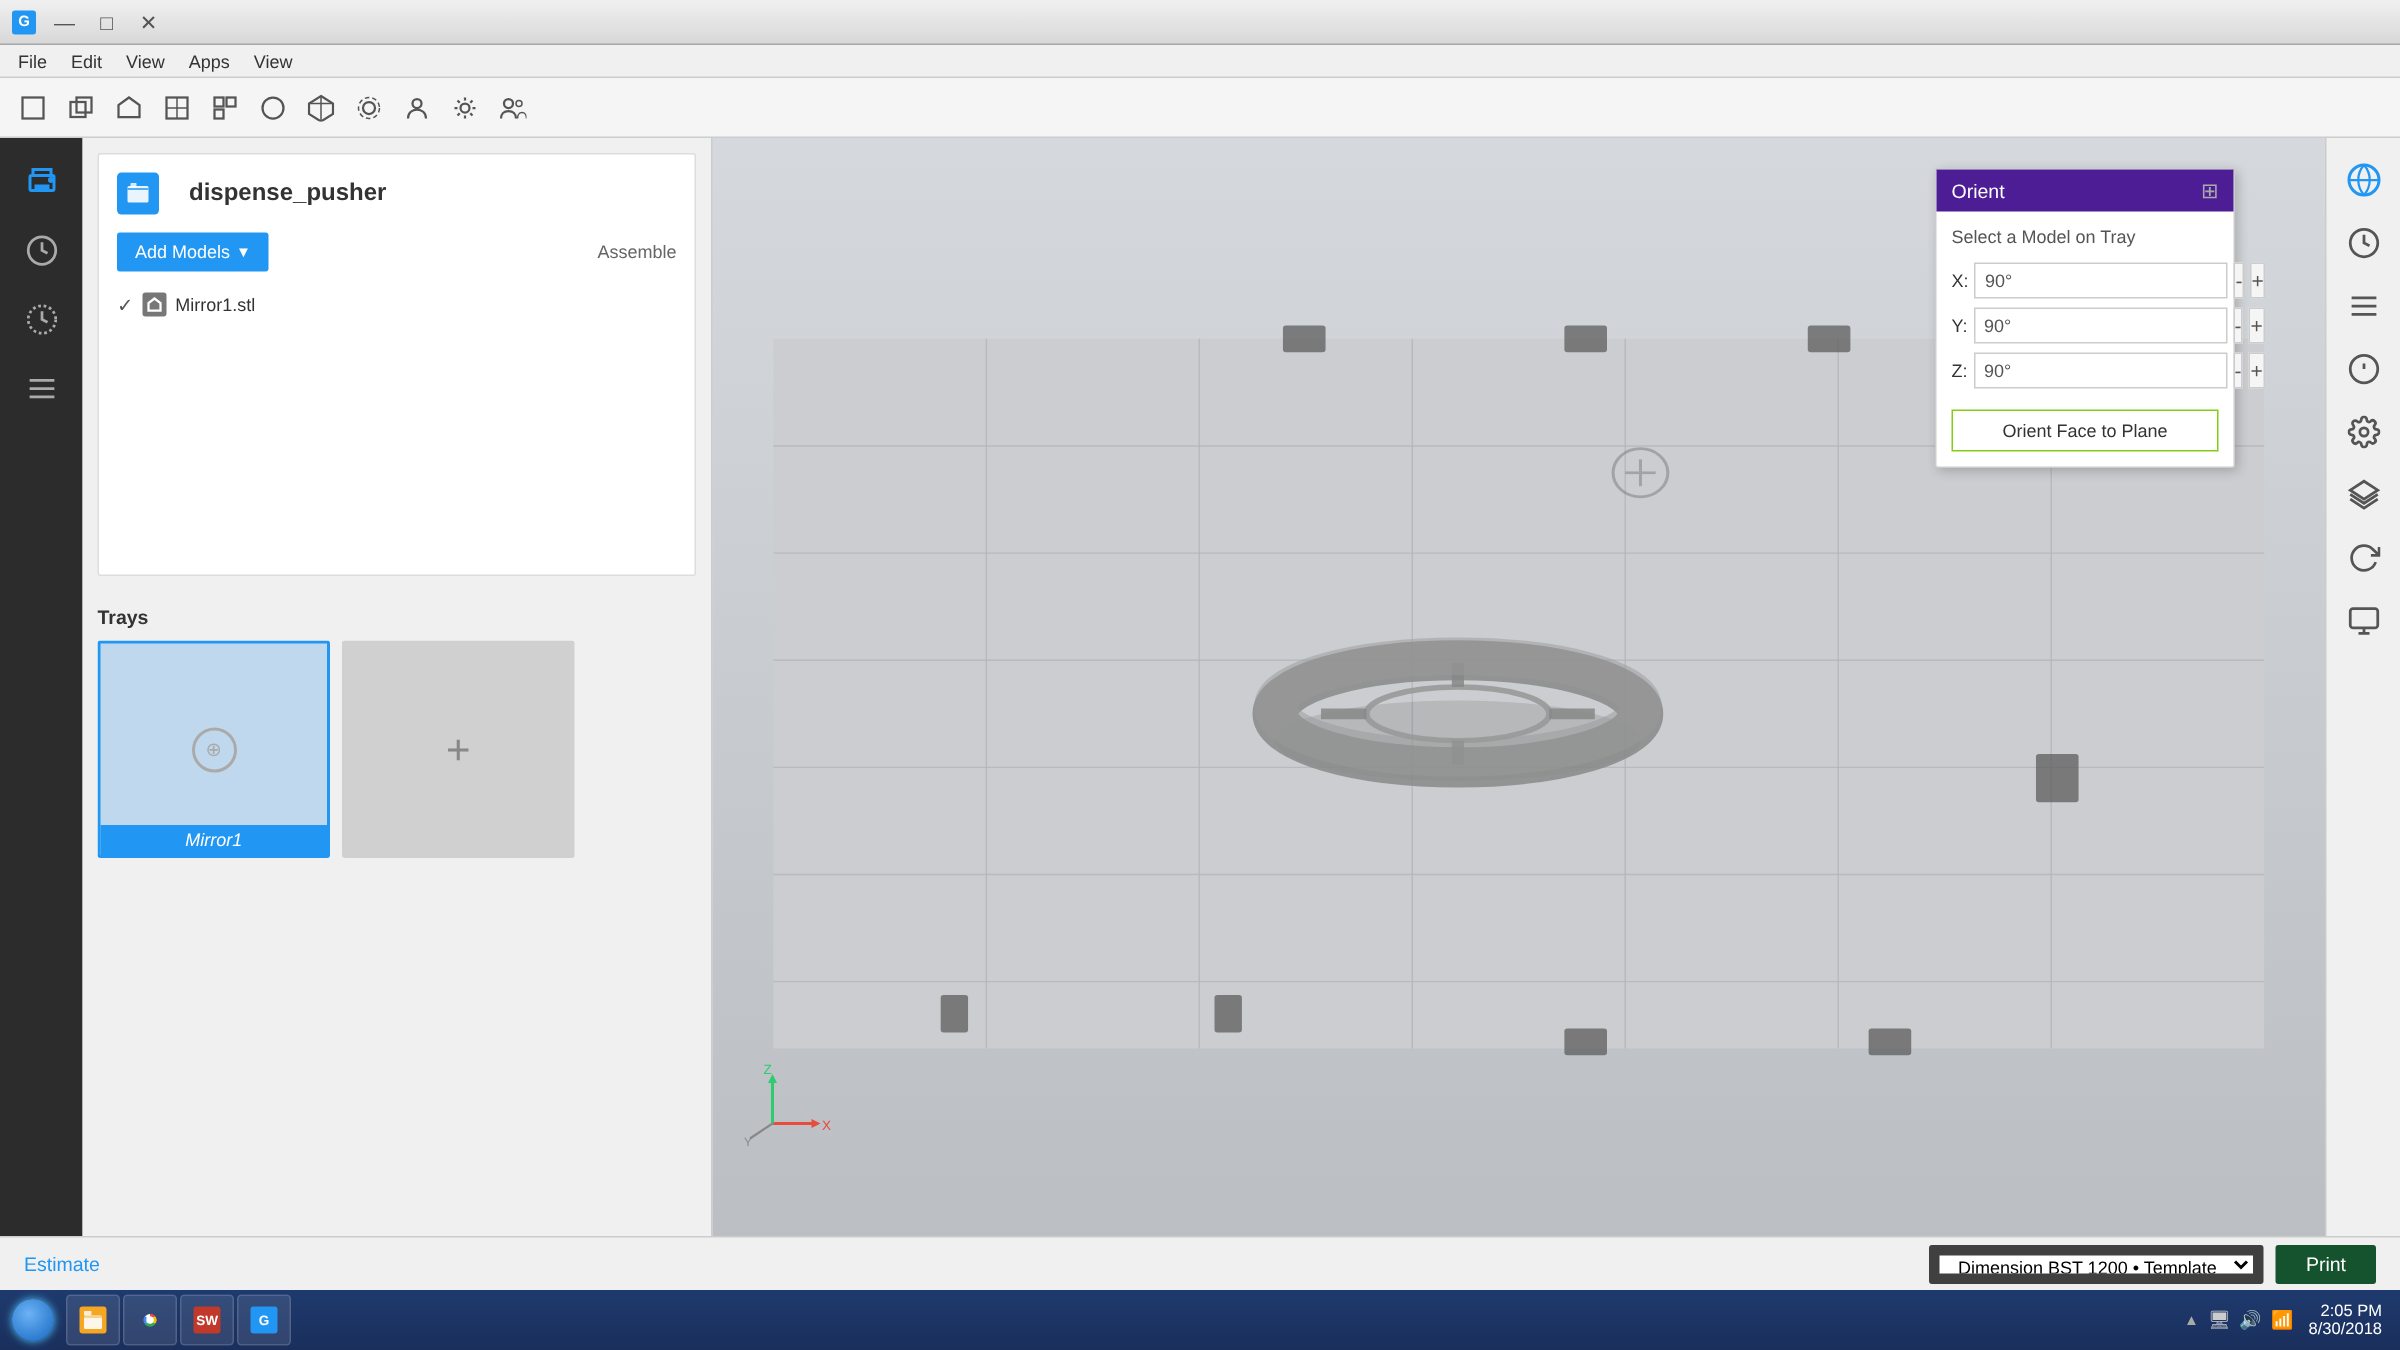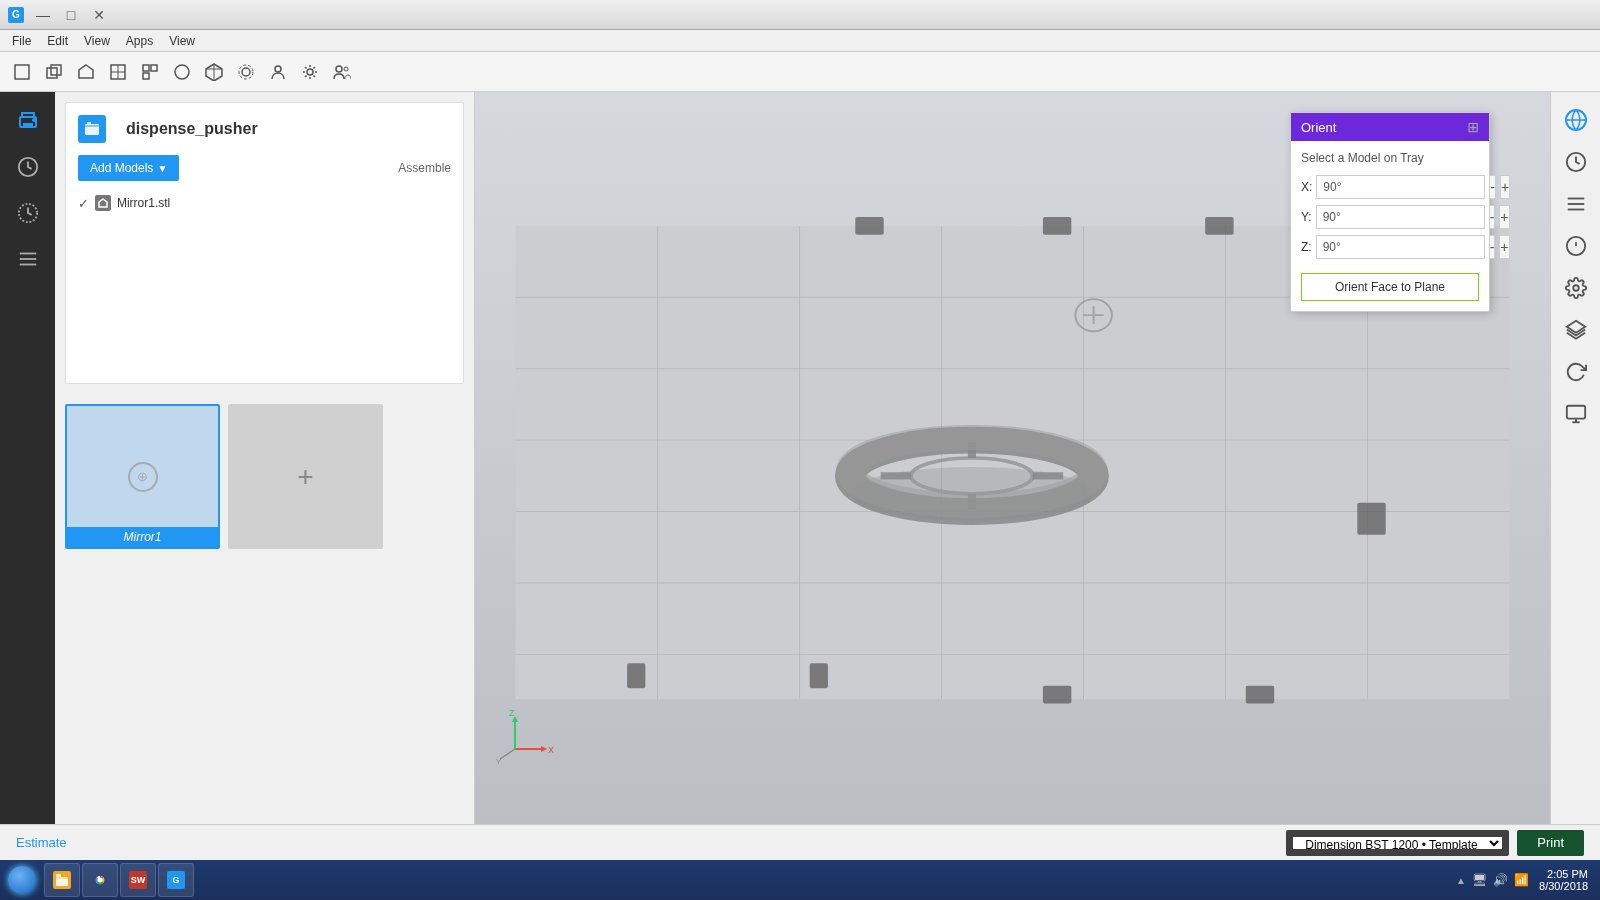--- a/index.html
+++ b/index.html
@@ -149,21 +149,21 @@
       position: absolute;
       right: 60px;
       top: 20px;
       width: 200px;
       background: white;
       border: 1px solid #ccc;
       border-radius: 2px;
       box-shadow: 2px 2px 8px rgba(0,0,0,0.2);
     }
     .orient-header {
-      background: #6d28d9;
+      background: #4c1d95;
       color: white;
       padding: 6px 10px;
       display: flex;
       align-items: center;
       justify-content: space-between;
       font-size: 13px;
       font-weight: 500;
     }
     .orient-close-btn { color: #aaa; cursor: pointer; font-size: 14px; }
     .orient-body { padding: 10px; }
@@ -360,20 +360,21 @@
             <svg width="10" height="10" viewBox="0 0 10 10" fill="none" stroke="white" stroke-width="1.5">
                 <polygon points="5,1 9,4 9,9 1,9 1,4"></polygon>
               </svg>
           </div>
           <span class="model-name">Mirror1.stl</span>
         </div>
       </div>
     </div>
 
     <div class="trays-section">
+      <div class="trays-label">Trays</div>
       <div class="trays-grid">
         <div class="tray-item selected">
           <div class="tray-item-center">⊕</div>
           <div class="tray-item-label">Mirror1</div>
         </div>
         <div class="tray-add">+</div>
       </div>
     </div>
 
   </div>

